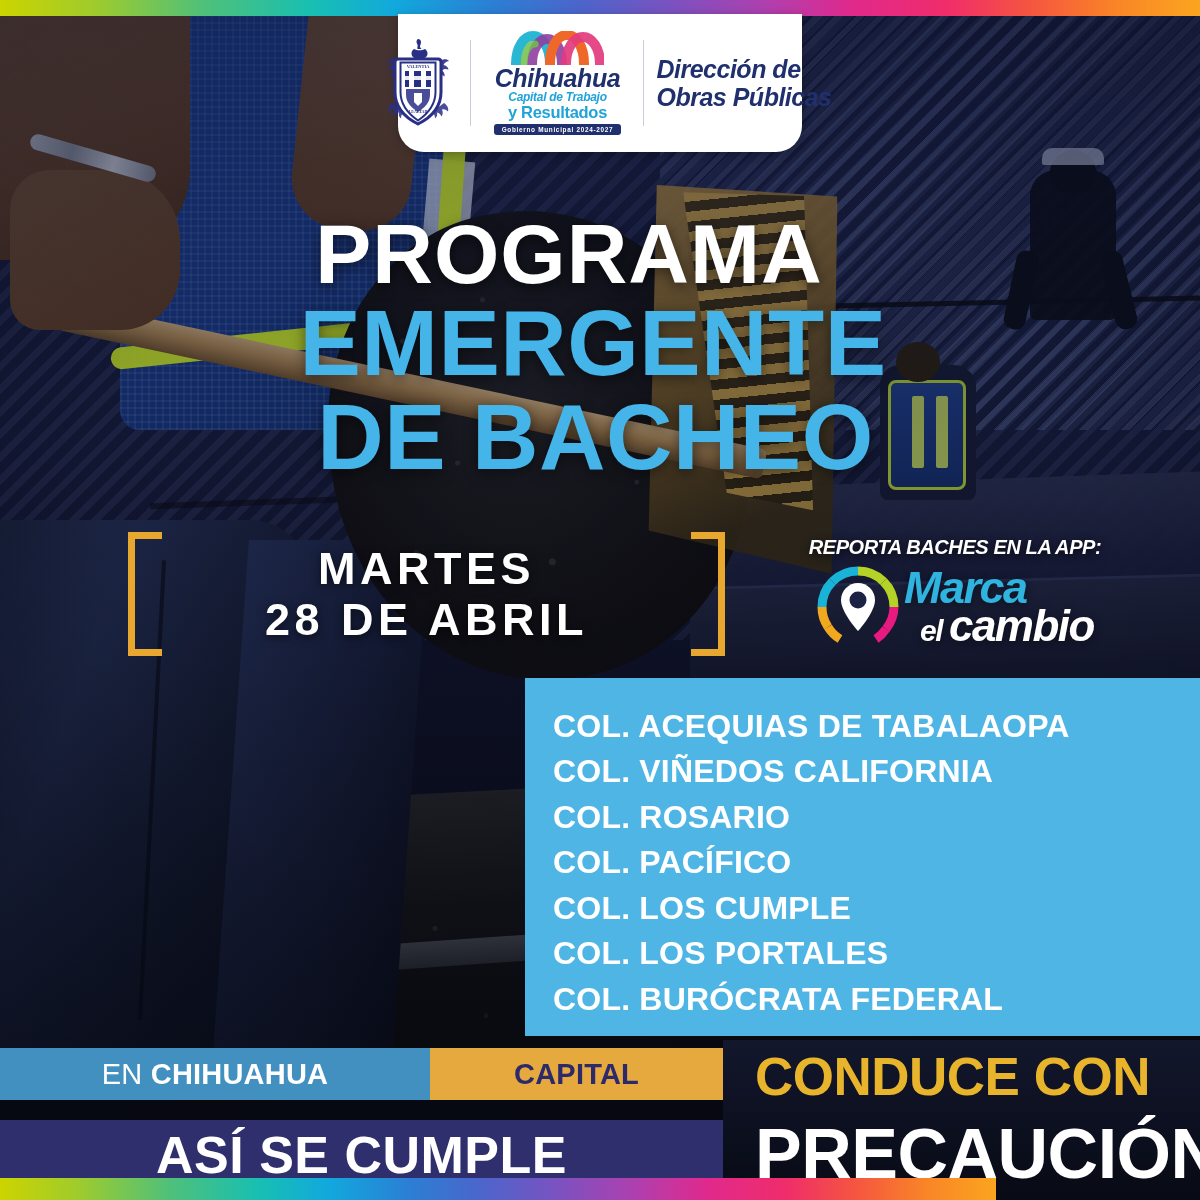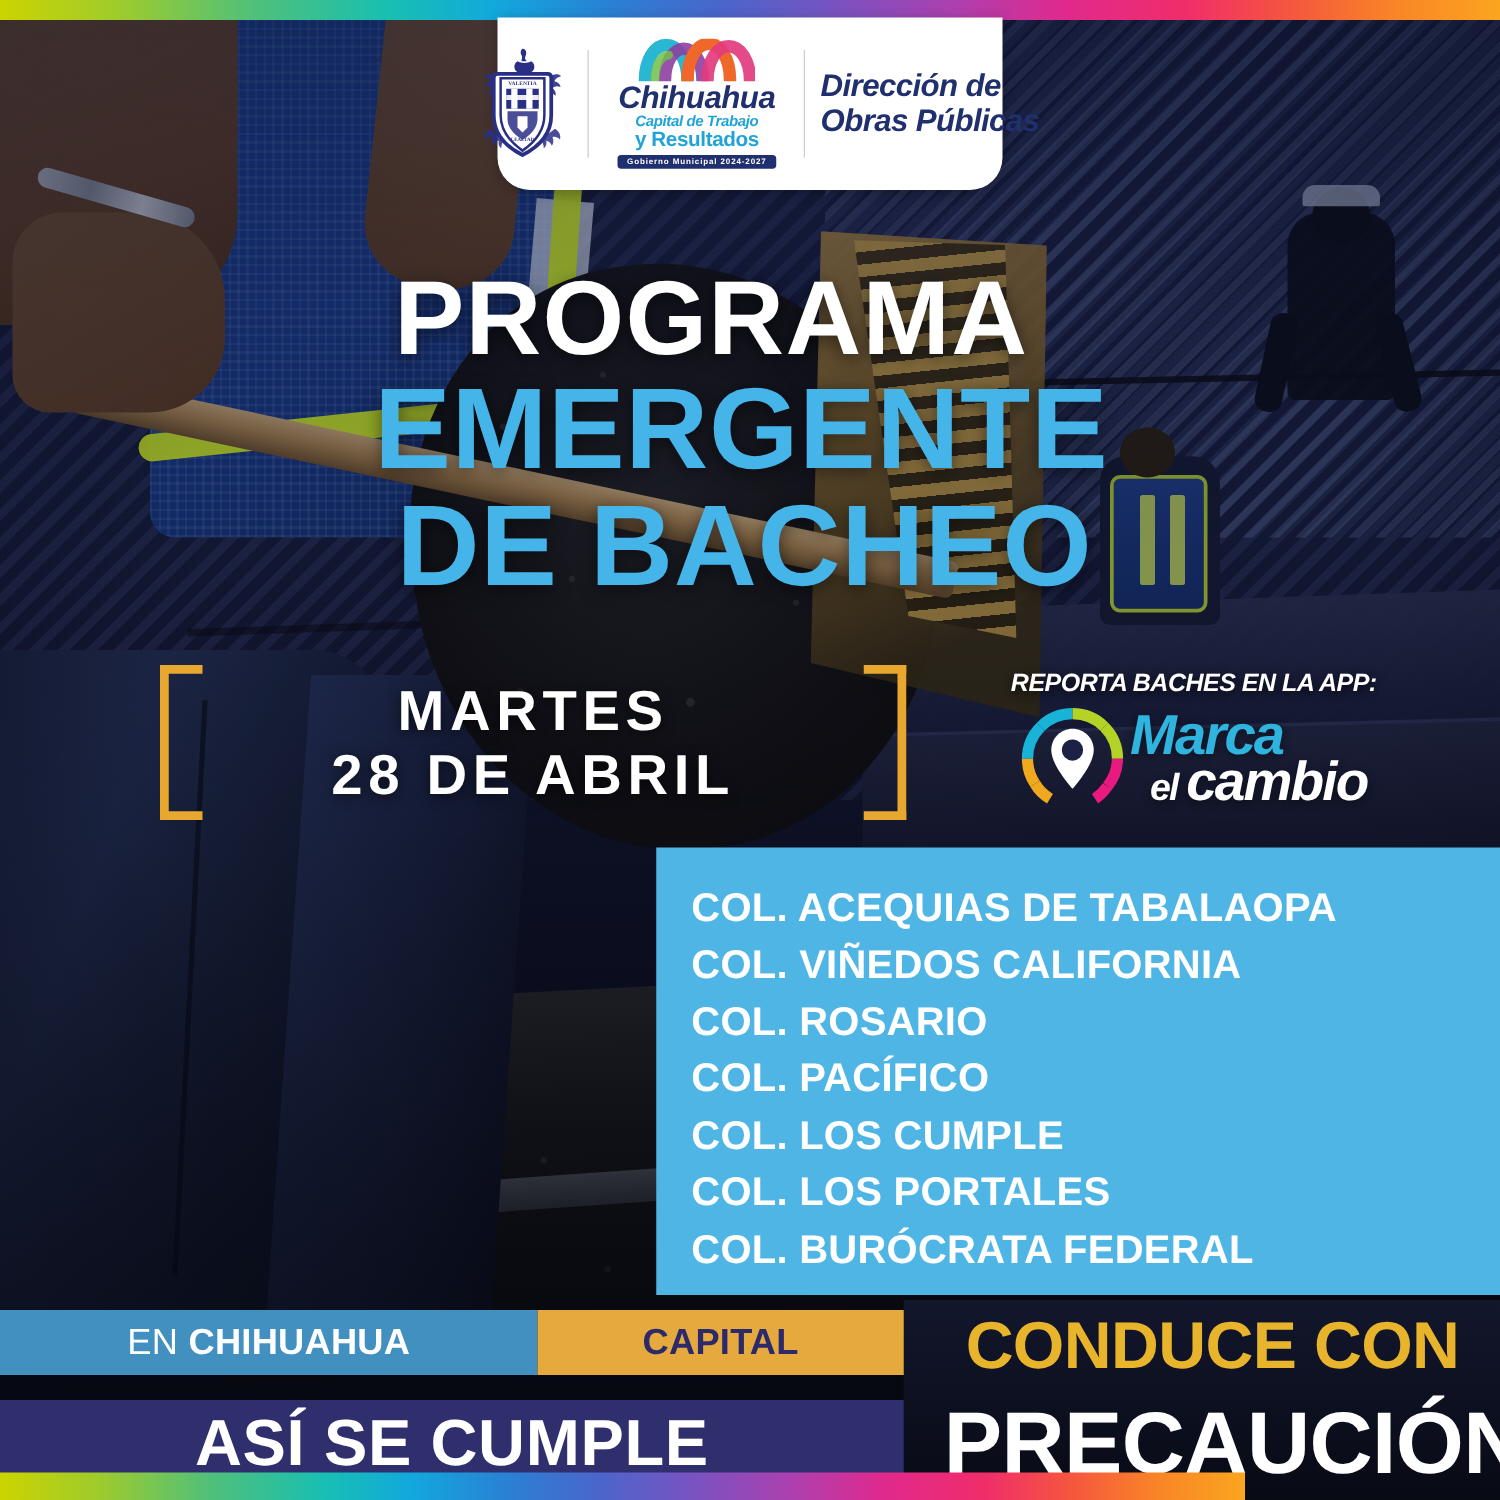--- a/index.html
+++ b/index.html
@@ -360,21 +360,21 @@
     position:absolute;left:525px;top:678px;width:675px;height:358px;z-index:30;
     background:#4fb5e5;
     padding:26px 0 0 28px;
   }
   .col-item{
     color:#ffffff;font-weight:bold;font-size:32px;line-height:1.42;
     letter-spacing:.2px;white-space:nowrap;
   }
 
   
-  .bottom{position:absolute;left:0;bottom:0;width:996px;height:160px;z-index:35;text-align:center;}
+  .bottom{position:absolute;left:0;bottom:0;width:996px;height:160px;z-index:35;}
   .bot-right-bg{
     position:absolute;left:723px;top:0;width:477px;height:160px;
     background:linear-gradient(180deg,#13172c 0%,#0c0f1e 60%,#080a14 100%);
   }
   .bot-l-top{
     position:absolute;left:0;top:8px;width:723px;height:52px;display:flex;
   }
   .seg-blue{
     flex:0 0 430px;background:#4190c0;display:flex;align-items:center;justify-content:center;
   }

